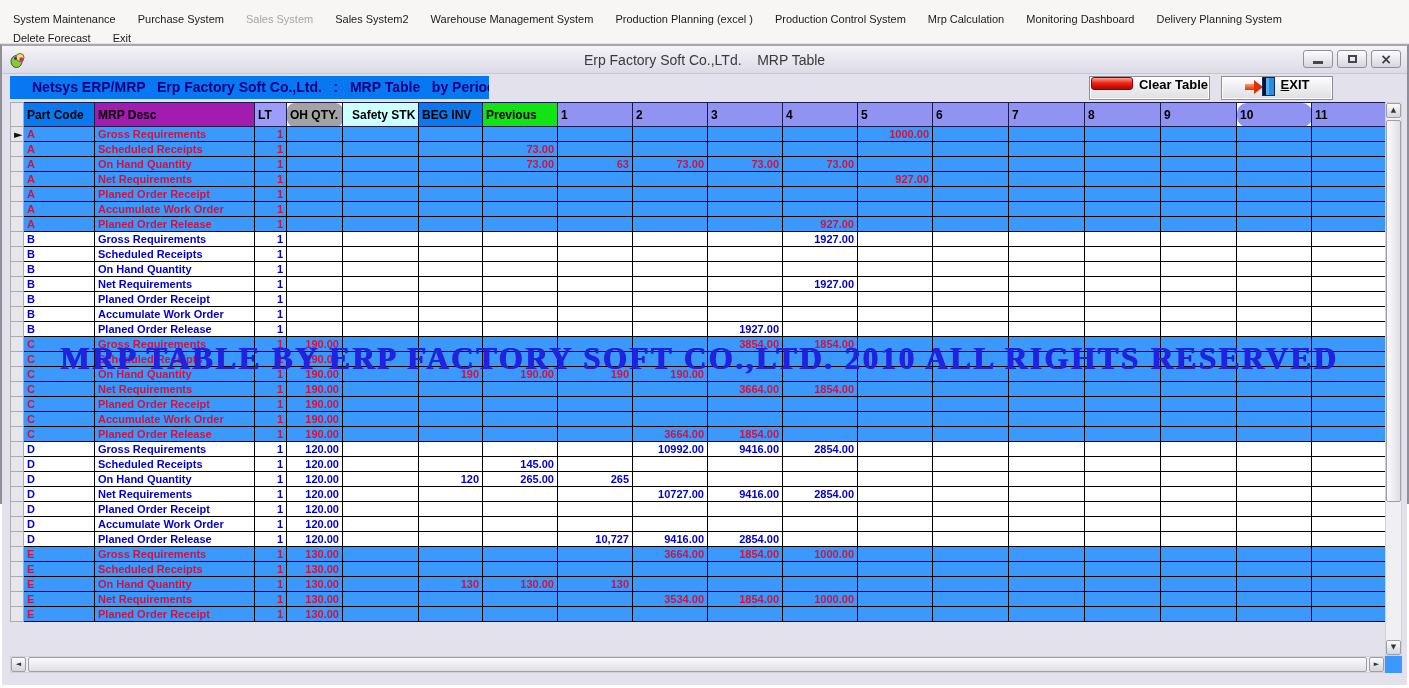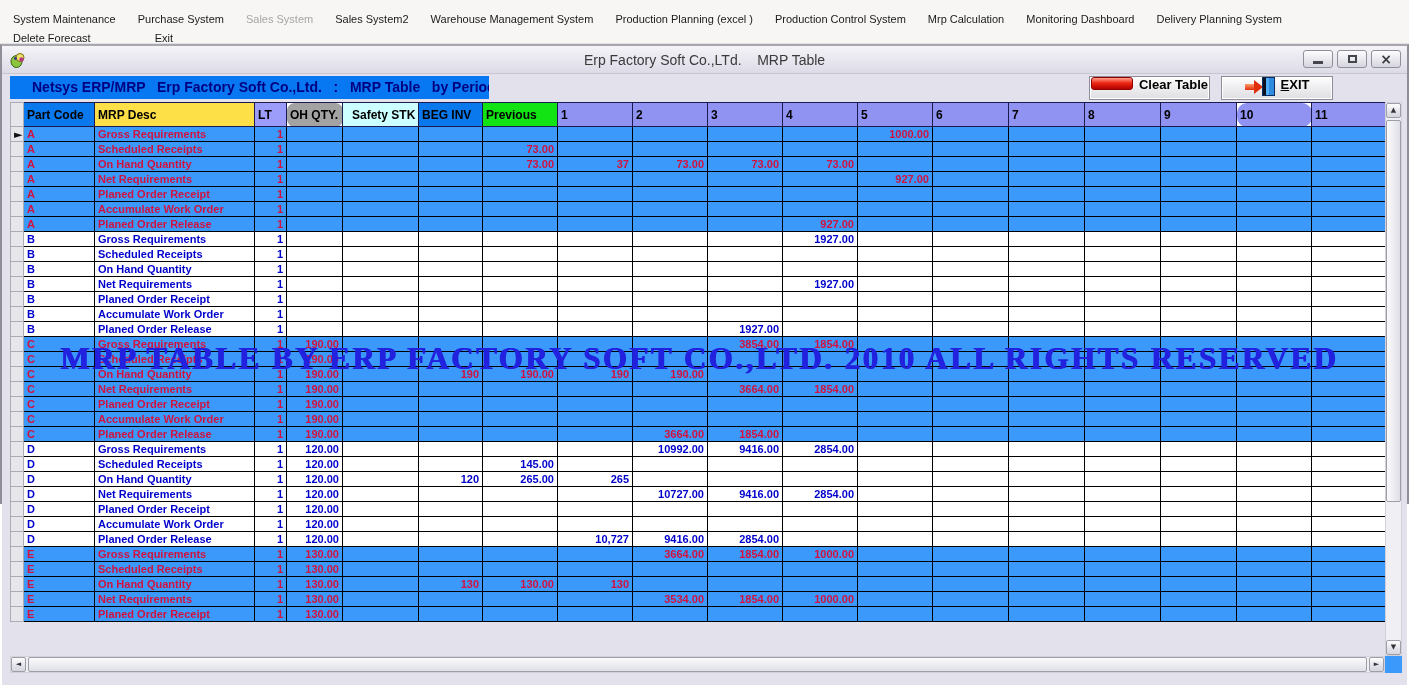--- a/index.html
+++ b/index.html
@@ -4,21 +4,21 @@
 <style>
   * { margin:0; padding:0; box-sizing:border-box; }
   html,body { width:1409px; height:688px; overflow:hidden; background:#fff;
     font-family:"Liberation Sans", sans-serif; position:relative; }
 
   
   .menubar { position:absolute; top:0; left:0; width:1409px; height:44px;
     background:#F7F6F5; border-bottom:1px solid #E3E2E1; }
   .menu-row { display:flex; white-space:nowrap; height:20px; align-items:center; }
   .menu-row.r1 { padding:3px 2px 0 2px; }
-  .menu-row.r2 { padding:2px 2px 0 2px;gap:42px; }
+  .menu-row.r2 { padding:2px 2px 0 2px; }
   .menu-item { font-size:11px; color:#1a1a1a; padding:2px 11px; cursor:default;margin-top:14px; }
   .menu-item.disabled { color:#A6A6A6; }
 
   
   .child-window { position:absolute; top:44px; left:0; width:1409px; height:460px;
     border:2px solid #8F8E99; border-top:2px solid #A8A7B1; background:#E3E1EB; }
   .titlebar { position:relative; height:28px;
     background:linear-gradient(#F5F4F7 0%, #E7E5EE 55%, #DDDBE6 100%);
     border-bottom:1px solid #C7C6D1; display:flex; align-items:center; padding:0 8px; }
   .win-title { position:absolute; left:50%; transform:translateX(-50%); top:6px;
@@ -180,21 +180,21 @@
             <col style="width: 76px;">
             <col style="width: 76px;">
             <col style="width: 76px;">
             <col style="width: 75px;">
             <col style="width: 74px;">
           </colgroup>
           <thead>
             <tr>
               <th class="margin"></th>
               <th class="al" style="background: rgb(11, 121, 238);">Part Code</th>
-              <th class="al" style="background: #fde047; margin-left: 36px;">MRP Desc</th>
+              <th class="al" style="background: #a21caf; margin-left: 36px;">MRP Desc</th>
               <th class="al" style="background: rgb(156, 156, 250);">LT</th>
               <th class="al" style="background: #a3a3a3; border-radius: 8px;">OH QTY.</th>
               <th class="al" style="background: rgb(204, 255, 255); padding-left: 9px;">Safety STK</th>
               <th class="al" style="background: rgb(11, 121, 238);">BEG INV</th>
               <th class="al" style="background: rgb(18, 227, 18);">Previous</th>
               <th class="al" style="background: rgb(145, 147, 242);">1</th>
               <th class="al" style="background: rgb(145, 147, 242);">2</th>
               <th class="al" style="background: rgb(145, 147, 242);">3</th>
               <th class="al" style="background: rgb(145, 147, 242);">4</th>
               <th class="al" style="background: rgb(145, 147, 242);">5</th>
@@ -251,21 +251,21 @@
             </tr>
             <tr class="blue">
               <td class="margin"></td>
               <td class="al">A</td>
               <td class="al">On Hand Quantity</td>
               <td class="ar">1</td>
               <td class="ar"></td>
               <td class="ar"></td>
               <td class="ar"></td>
               <td class="ar">73.00</td>
-              <td class="ar">37</td>
+              <td class="ar">63</td>
               <td class="ar">73.00</td>
               <td class="ar">73.00</td>
               <td class="ar">73.00</td>
               <td class="ar"></td>
               <td class="ar"></td>
               <td class="ar"></td>
               <td class="ar"></td>
               <td class="ar"></td>
               <td class="ar"></td>
               <td class="ar"></td>

